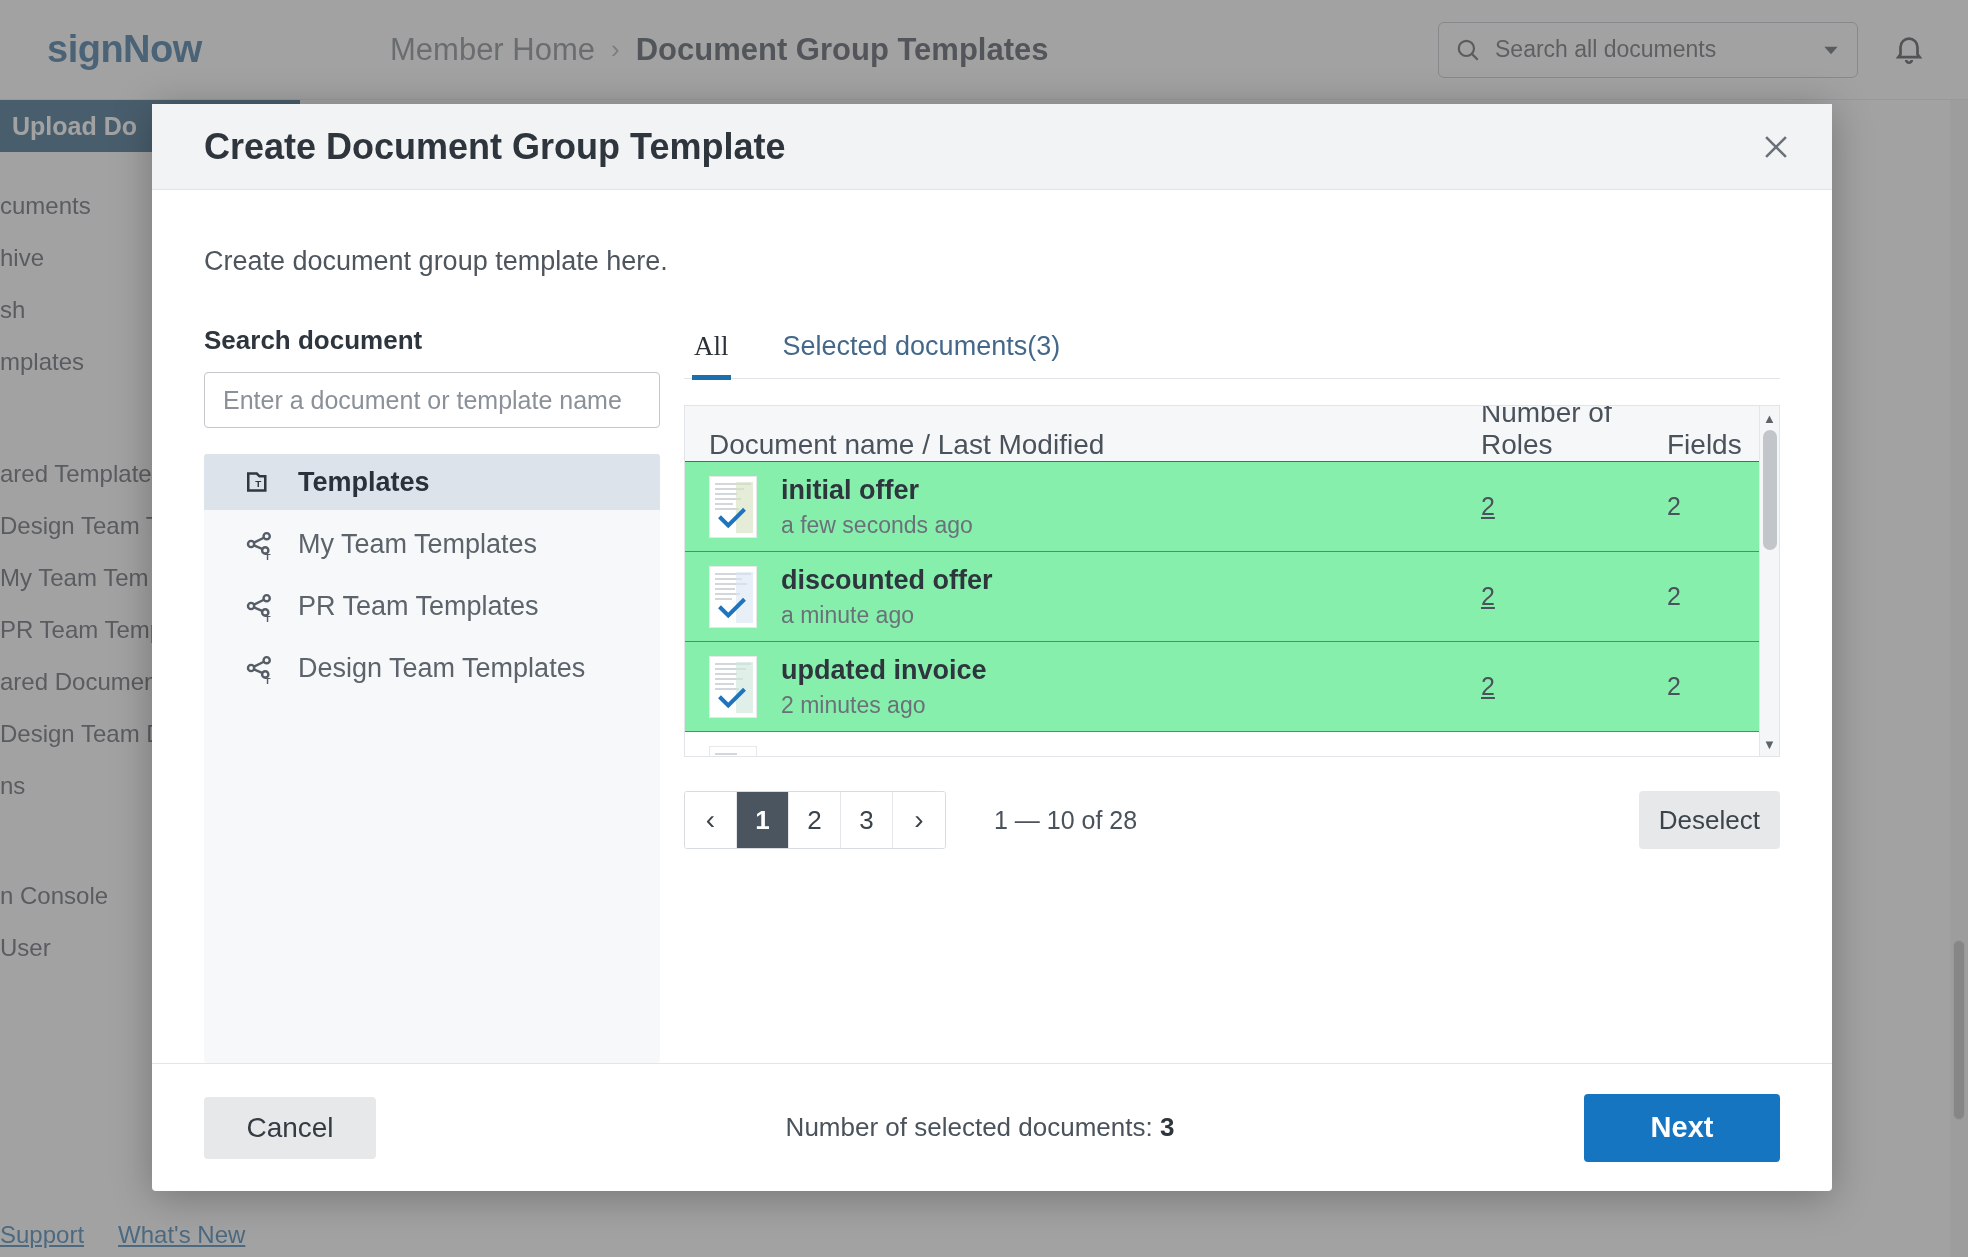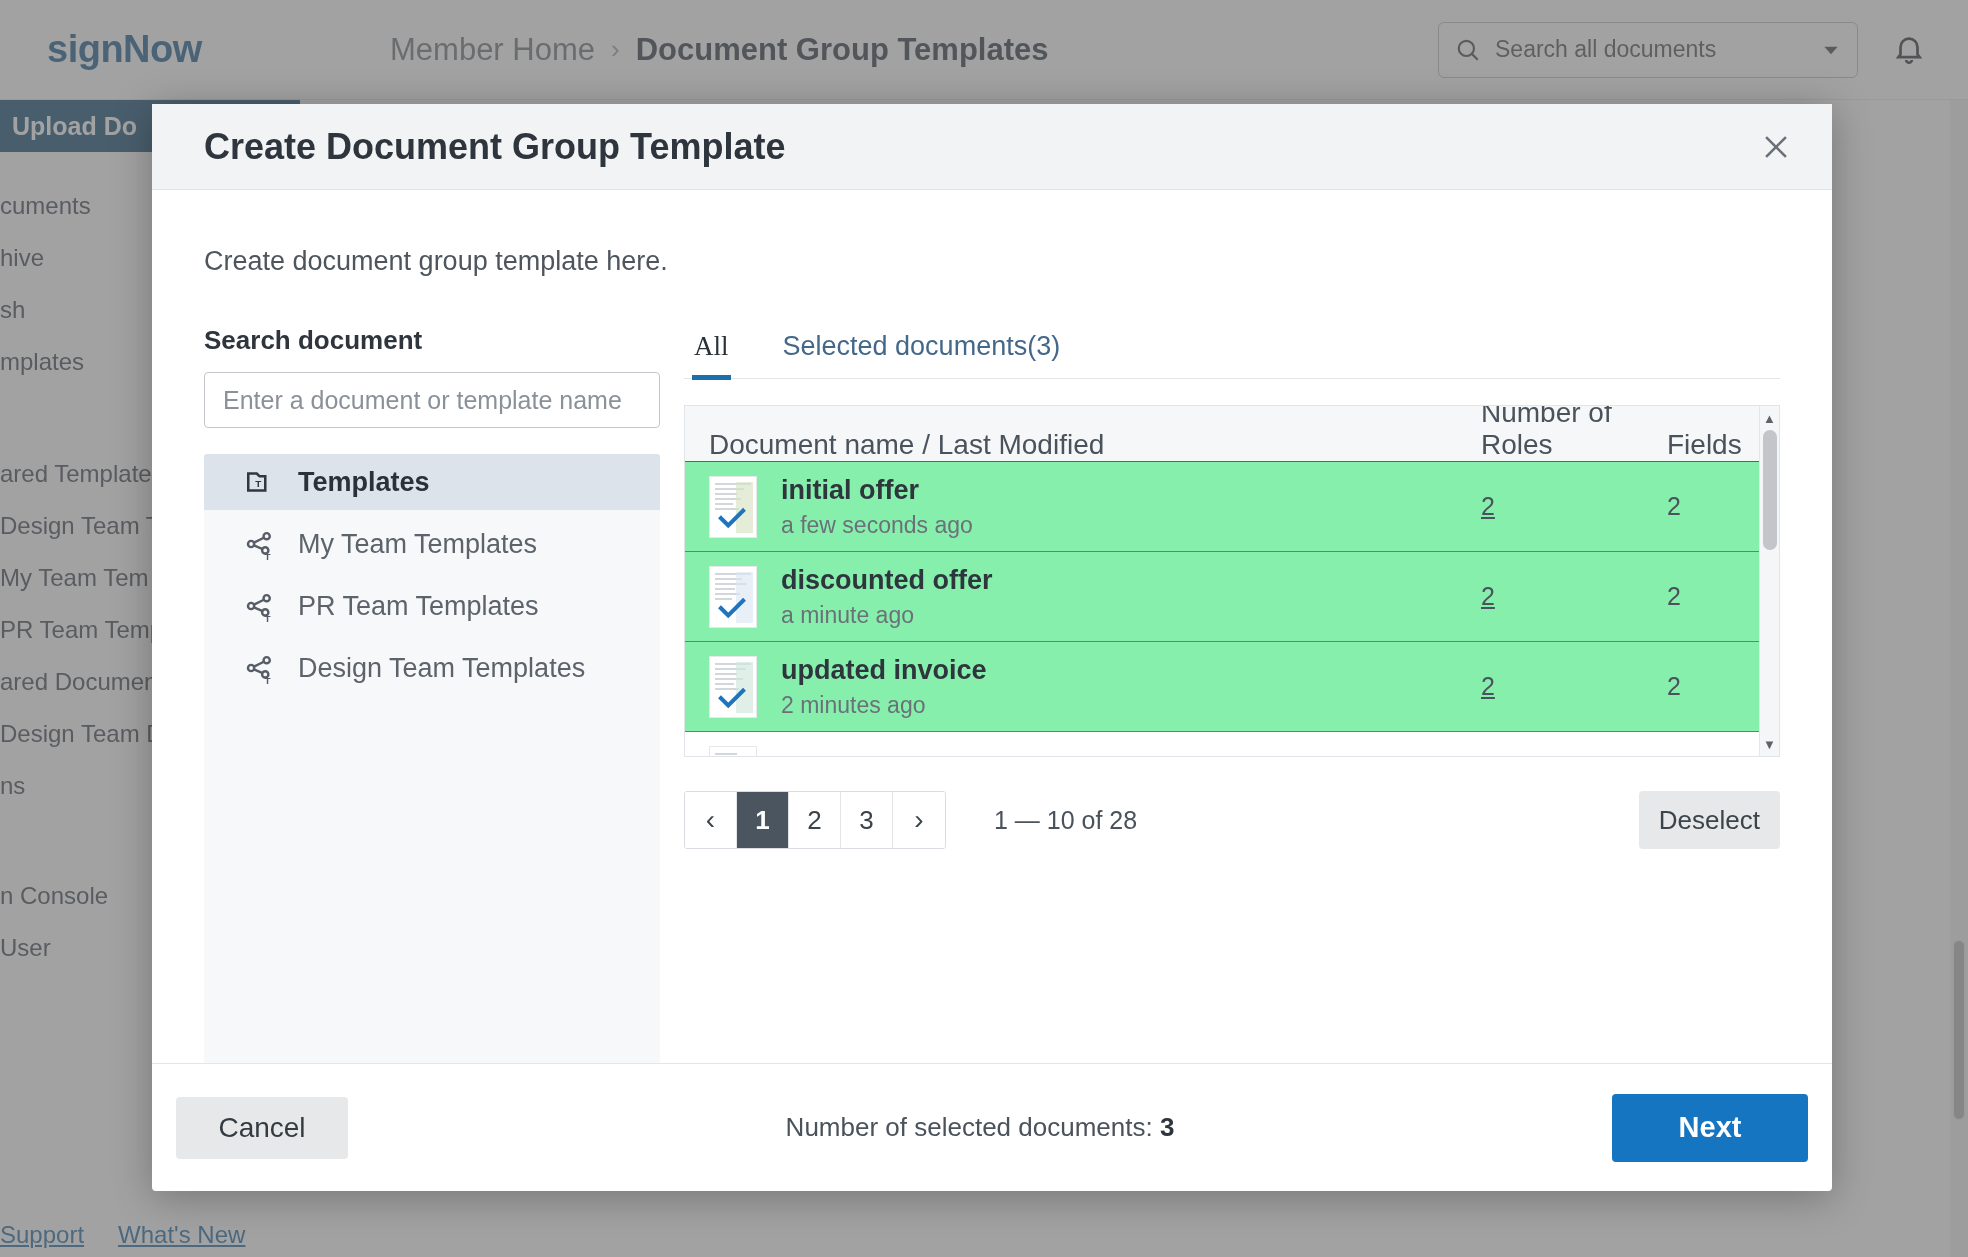--- a/index.html
+++ b/index.html
@@ -252,21 +252,21 @@
     margin-left: auto;
     background: #e6e8ea; border: none; border-radius: 4px;
     padding: 0 20px; height: 58px;
     font-size: 26px; color: #3b434b; cursor: pointer;
     font-family: "Liberation Sans", sans-serif;
   }
 
   .modal-foot {
     height: 128px; border-top: 1px solid #e3e5e8;
     display: flex; align-items: center;
-    padding: 0 24px;
+    padding: 0 52px;
   }
   .btn-cancel {
     background: #e6e8ea; border: none; border-radius: 4px;
     width: 172px; height: 62px;
     font-size: 28px; color: #343b43; cursor: pointer;
     font-family: "Liberation Sans", sans-serif;
   }
   .foot-count {
     margin: 0 auto; font-size: 26px; color: #4a525b;
   }

